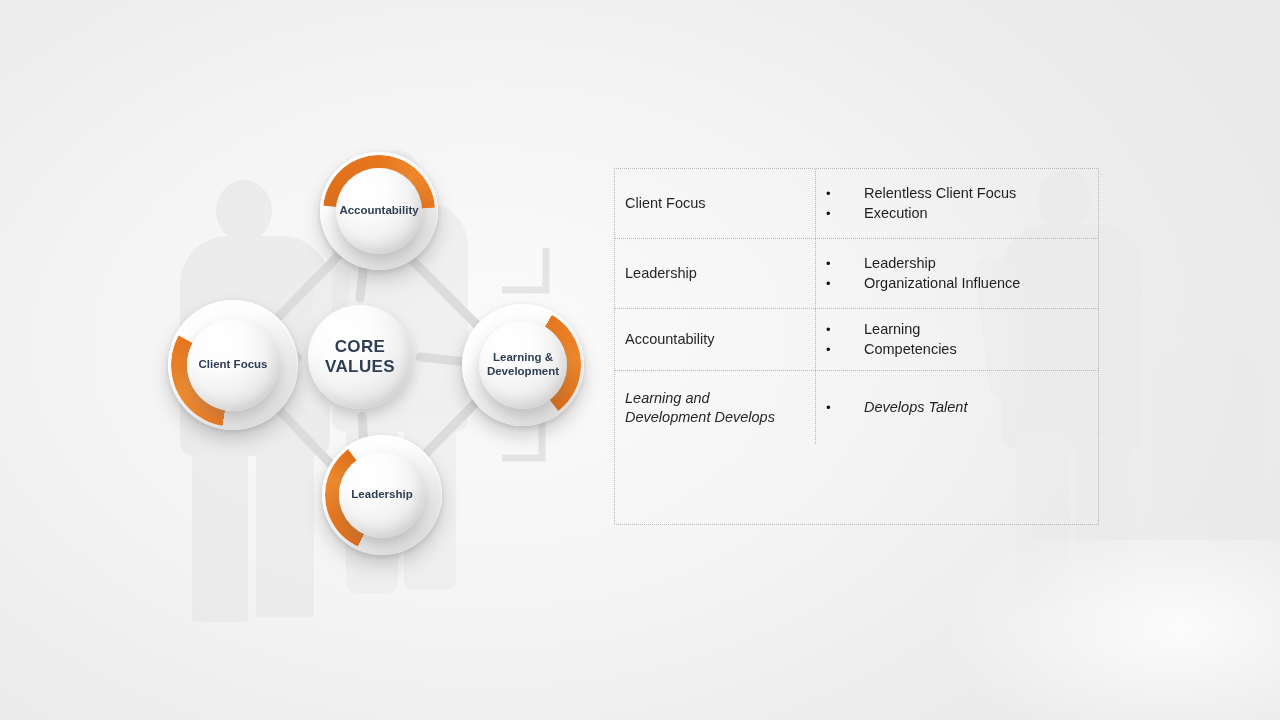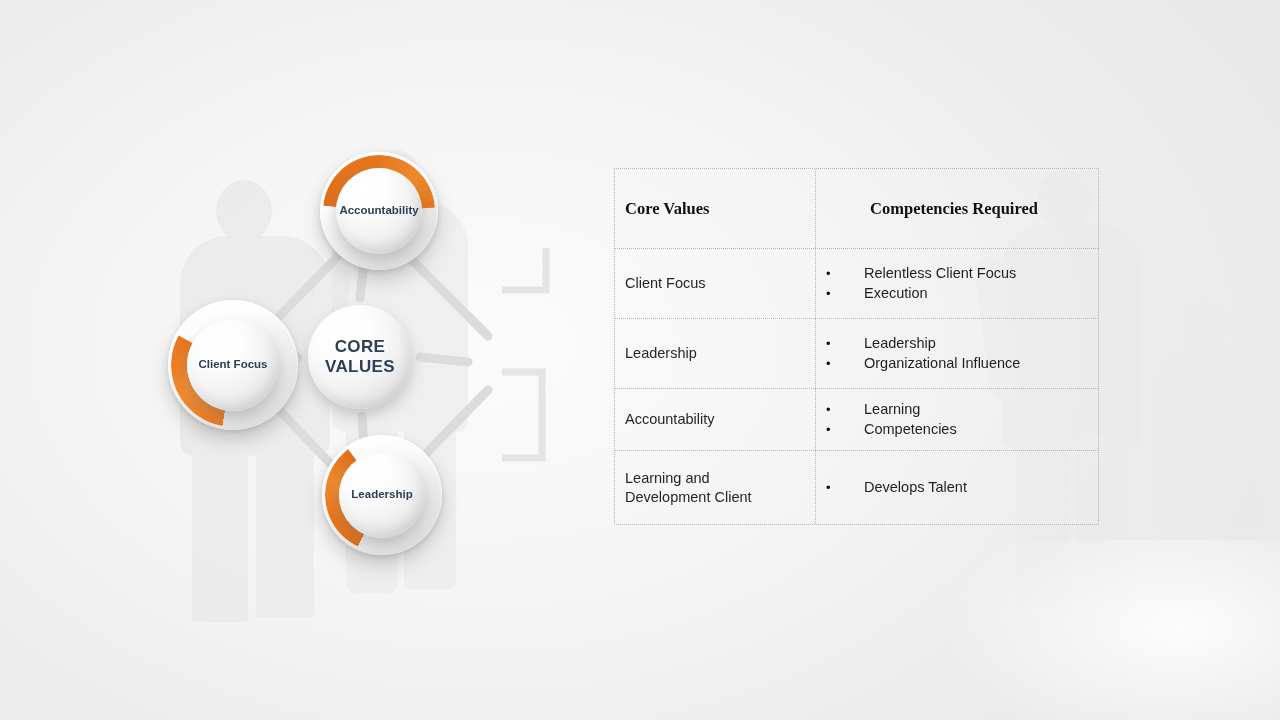--- a/index.html
+++ b/index.html
@@ -426,20 +426,38 @@
             #e8761e 0deg, #f08b2e 50deg, #e8761e 108deg,
             rgba(0,0,0,0) 109deg, rgba(0,0,0,0) 360deg);
         -webkit-mask: radial-gradient(circle, transparent 0 44%, #000 45% 100%);
         mask: radial-gradient(circle, transparent 0 44%, #000 45% 100%);
       "></div>
       <div class="sphere">
         <div class="label">Client Focus</div>
       </div>
     </div>
 
+    <div class="node" id="node-right">
+      <div class="plate"></div>
+      <div class="arc" style="
+        inset:3px;
+        background:
+          conic-gradient(from 30deg,
+            #e8761e 0deg, #ef872b 52deg, #d96c16 112deg,
+            rgba(0,0,0,0) 113deg, rgba(0,0,0,0) 360deg);
+        -webkit-mask: radial-gradient(circle, transparent 0 43%, #000 44% 100%);
+        mask: radial-gradient(circle, transparent 0 43%, #000 44% 100%);
+      "></div>
+      <div class="sphere">
+        <div class="label">
+          <span>Learning &amp;</span><br>
+          <span>Development</span>
+        </div>
+      </div>
+    </div>
 
     <div class="node" id="node-bottom">
       <div class="plate"></div>
       <div class="arc" style="
         inset:3px;
         background:
           conic-gradient(from 205deg,
             #de6d17 0deg, #e8761e 40deg, #ef8a2c 80deg, #e07019 118deg,
             rgba(0,0,0,0) 119deg, rgba(0,0,0,0) 360deg);
         -webkit-mask: radial-gradient(circle, transparent 0 43%, #000 44% 100%);
@@ -455,28 +473,20 @@
         <div class="label">
           <span>CORE</span><br>
           <span>VALUES</span>
         </div>
       </div>
     </div>
   </div>
 
   <div id="table">
 
-    <div class="trow" id="row-head">
-      <div class="cell-left">
-        <span class="head-text">Core Values</span>
-      </div>
-      <div class="cell-right">
-        <span class="head-text">Competencies  Required</span>
-      </div>
-    </div>
 
     <div class="trow row-body" style="height:70px;">
       <div class="cell-left">
         <span class="value-text">Client Focus</span>
       </div>
       <div class="cell-right">
         <ul class="bullets">
           <li>
             <span class="bul">•</span>
             <span>Relentless Client Focus</span>
@@ -518,25 +528,25 @@
             <span>Learning</span>
           </li>
           <li>
             <span class="bul">•</span>
             <span>Competencies</span>
           </li>
         </ul>
       </div>
     </div>
 
-    <div class="trow row-body" style="height:73px;">
+    <div class="trow row-body" style="height:73px;font-style:italic;">
       <div class="cell-left">
         <span class="value-text">
           <span>Learning and</span><br>
-          <span>Development Client</span>
+          <span>Development Develops</span>
         </span>
       </div>
       <div class="cell-right">
         <ul class="bullets">
           <li>
             <span class="bul">•</span>
             <span>Develops Talent</span>
           </li>
         </ul>
       </div>

